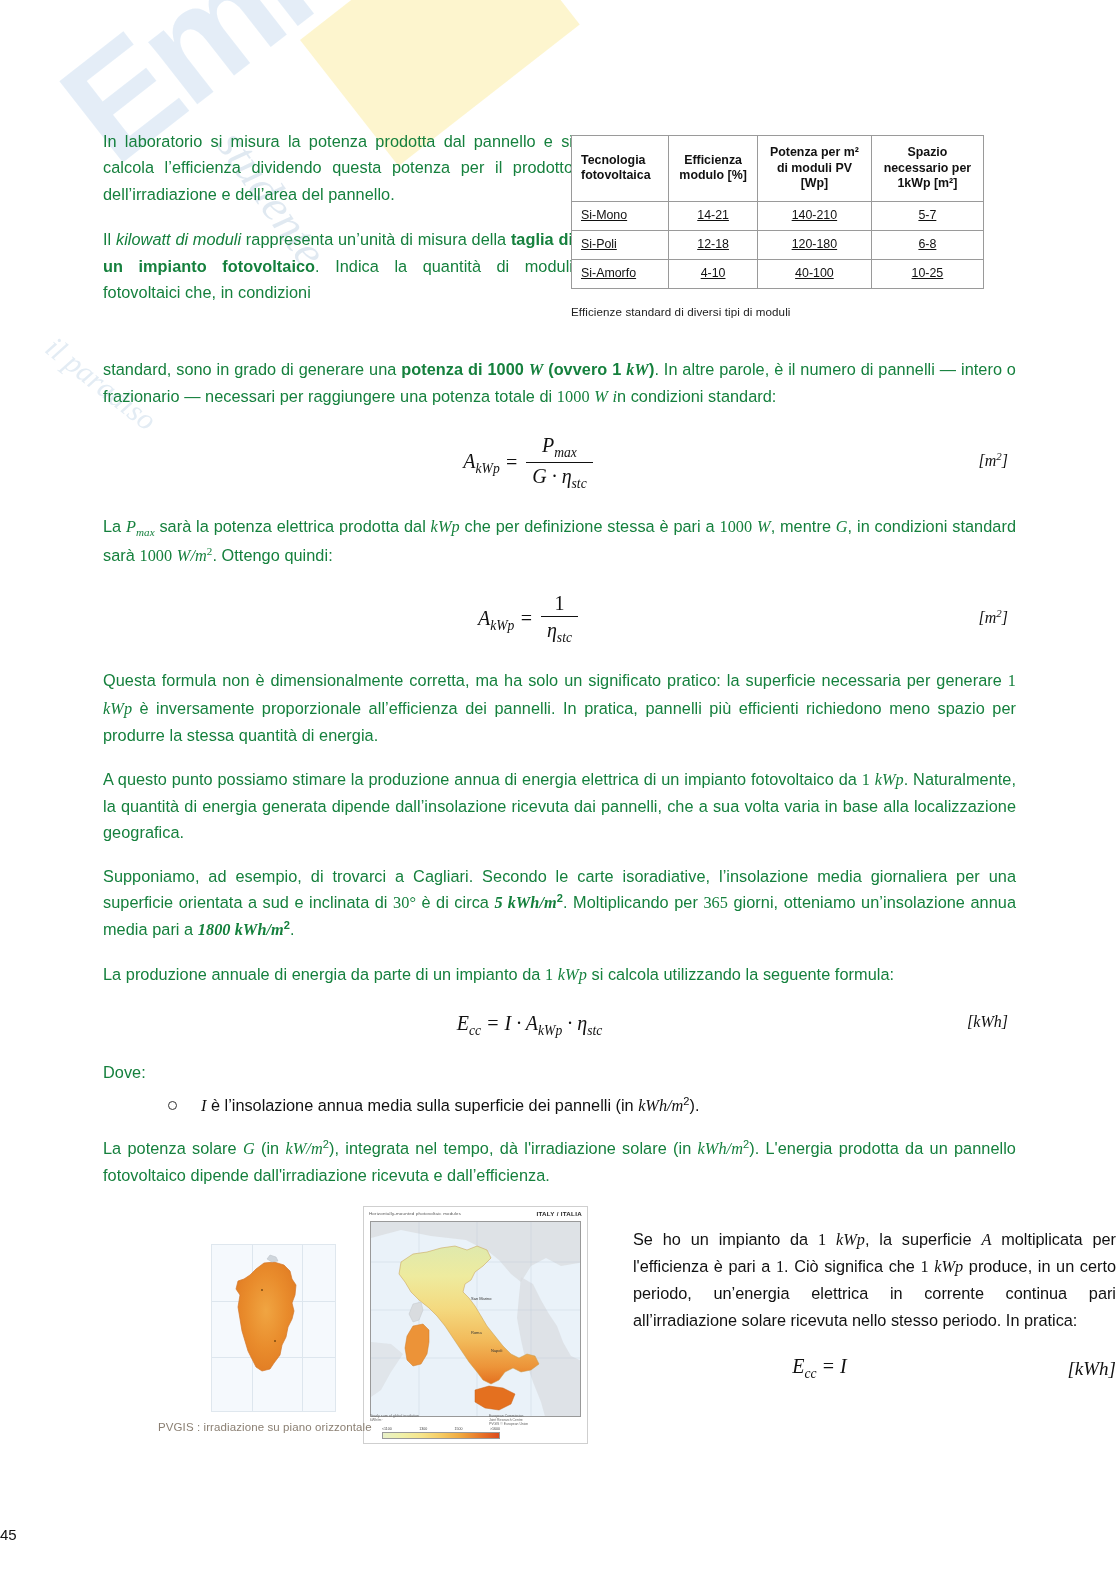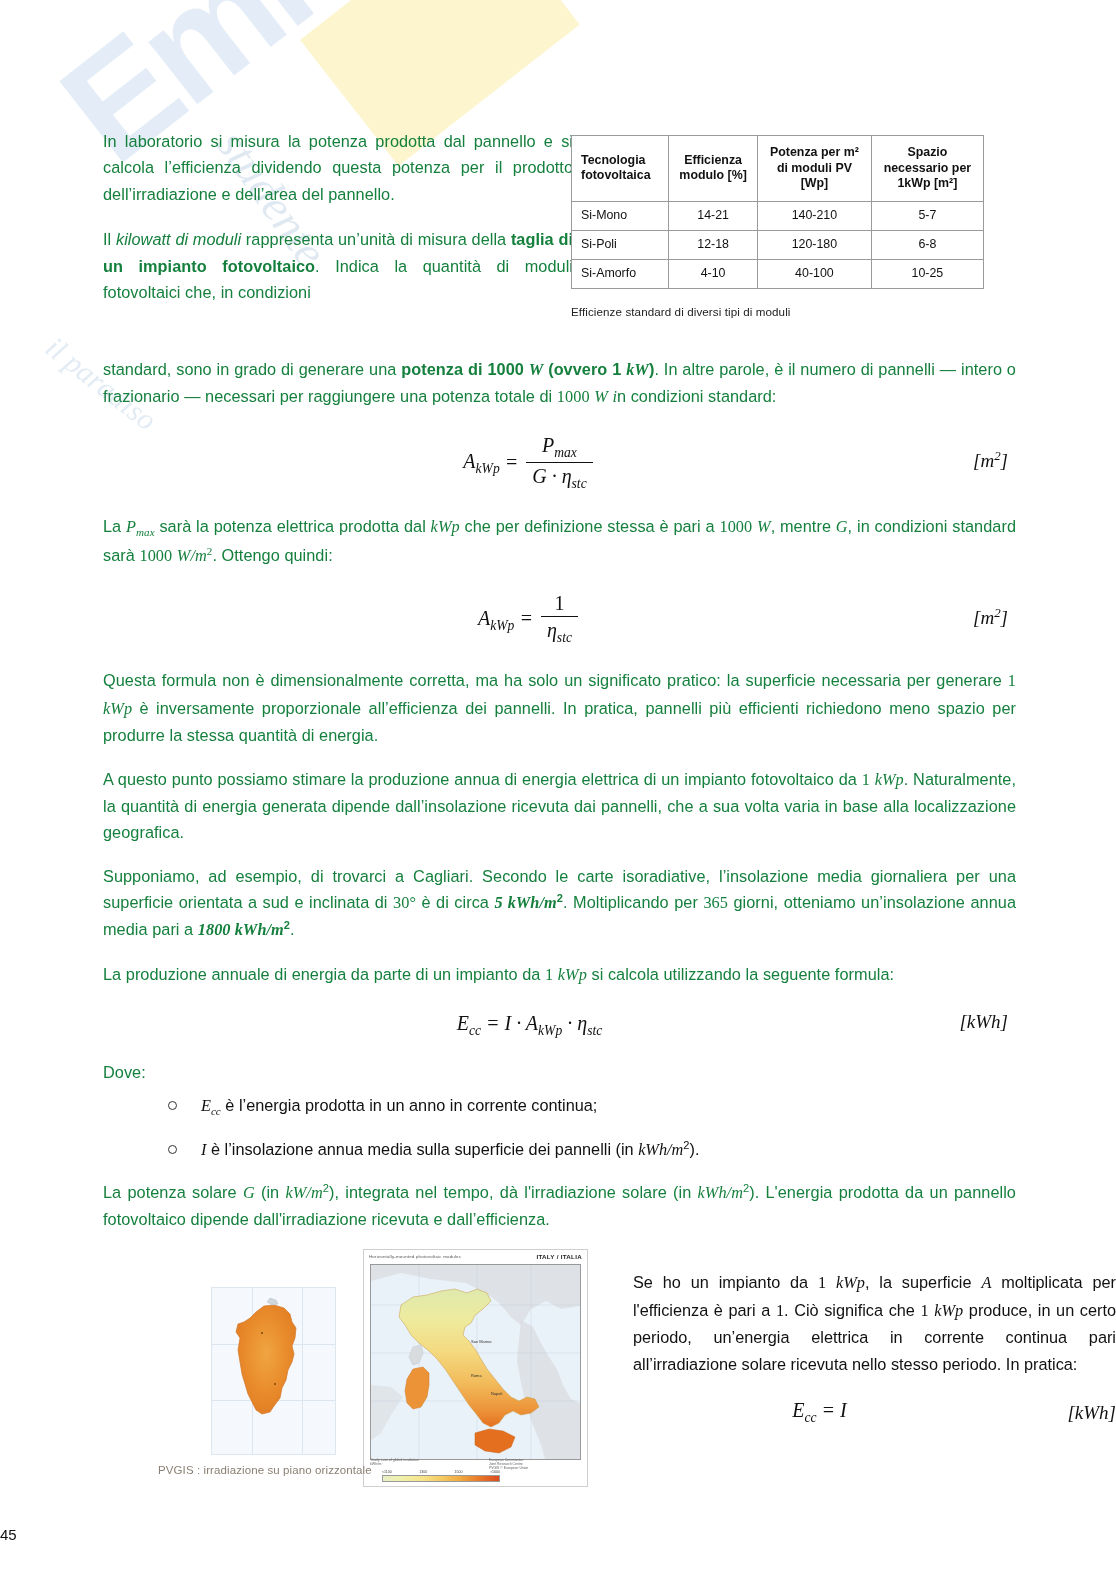--- a/index.html
+++ b/index.html
@@ -114,21 +114,21 @@
   table.tech thead th {
     font-weight:700;
     padding:9px 4px;
     vertical-align:middle;
   }
   table.tech thead th:first-child,
   table.tech tbody td:first-child {
     text-align:left;
     padding-left:9px;
   }
-  table.tech tbody td { height:29px; }
+  table.tech tbody td { height:29px;text-decoration:underline; }
   .tbl-caption {
     font-size:11.6px;
     color:#222;
     margin-top:16px;
     letter-spacing:.1px;
   }
 
   
   .formula-row {
     position:relative;
@@ -144,21 +144,21 @@
     transform:translateX(-30px);
     margin-top:7px;
   }
   .unit {
     position:absolute;
     right:8px;
     top:50%;
     transform:translateY(-50%);
     font-family:"Liberation Serif", serif;
     font-style:italic;
-    font-size:19px;
+    font-size:16px;
   }
   .frac {
     display:inline-flex;
     flex-direction:column;
     vertical-align:middle;
     text-align:center;
     margin:0 3px;
     position:relative;
     top:-1px;
   }
@@ -428,21 +428,20 @@
 
   <div class="formula-row">
     <span class="formula">
       E<sub>cc</sub> = I · A<sub>kWp</sub> · η<sub>stc</sub>
     </span>
     <span class="unit">[kWh]</span>
   </div>
 
   <p class="body" style="margin-bottom:4px;">Dove:</p>
   <ul class="dove">
-    <li><span class="mathy">E<sub>cc</sub></span><span> è l’energia prodotta in un anno in corrente continua;</span></li>
     <li><span class="mathy">I</span><span> è l’insolazione annua media sulla superficie dei pannelli (in <span class="mathy">kWh/m</span><sup>2</sup>).</span></li>
   </ul>
 
   <p class="body">La potenza solare <span class="mathy">G</span> (in <span class="mathy">kW/m</span><sup>2</sup>), integrata nel tempo, dà l'irradiazione solare (in <span class="mathy">kWh/m</span><sup>2</sup>). L'energia prodotta da un pannello fotovoltaico dipende dall'irradiazione ricevuta e dall’efficienza.</p>
 
   <div class="bottom-region">
 
     <div class="figures">
 
       <div class="fig-sardinia">

